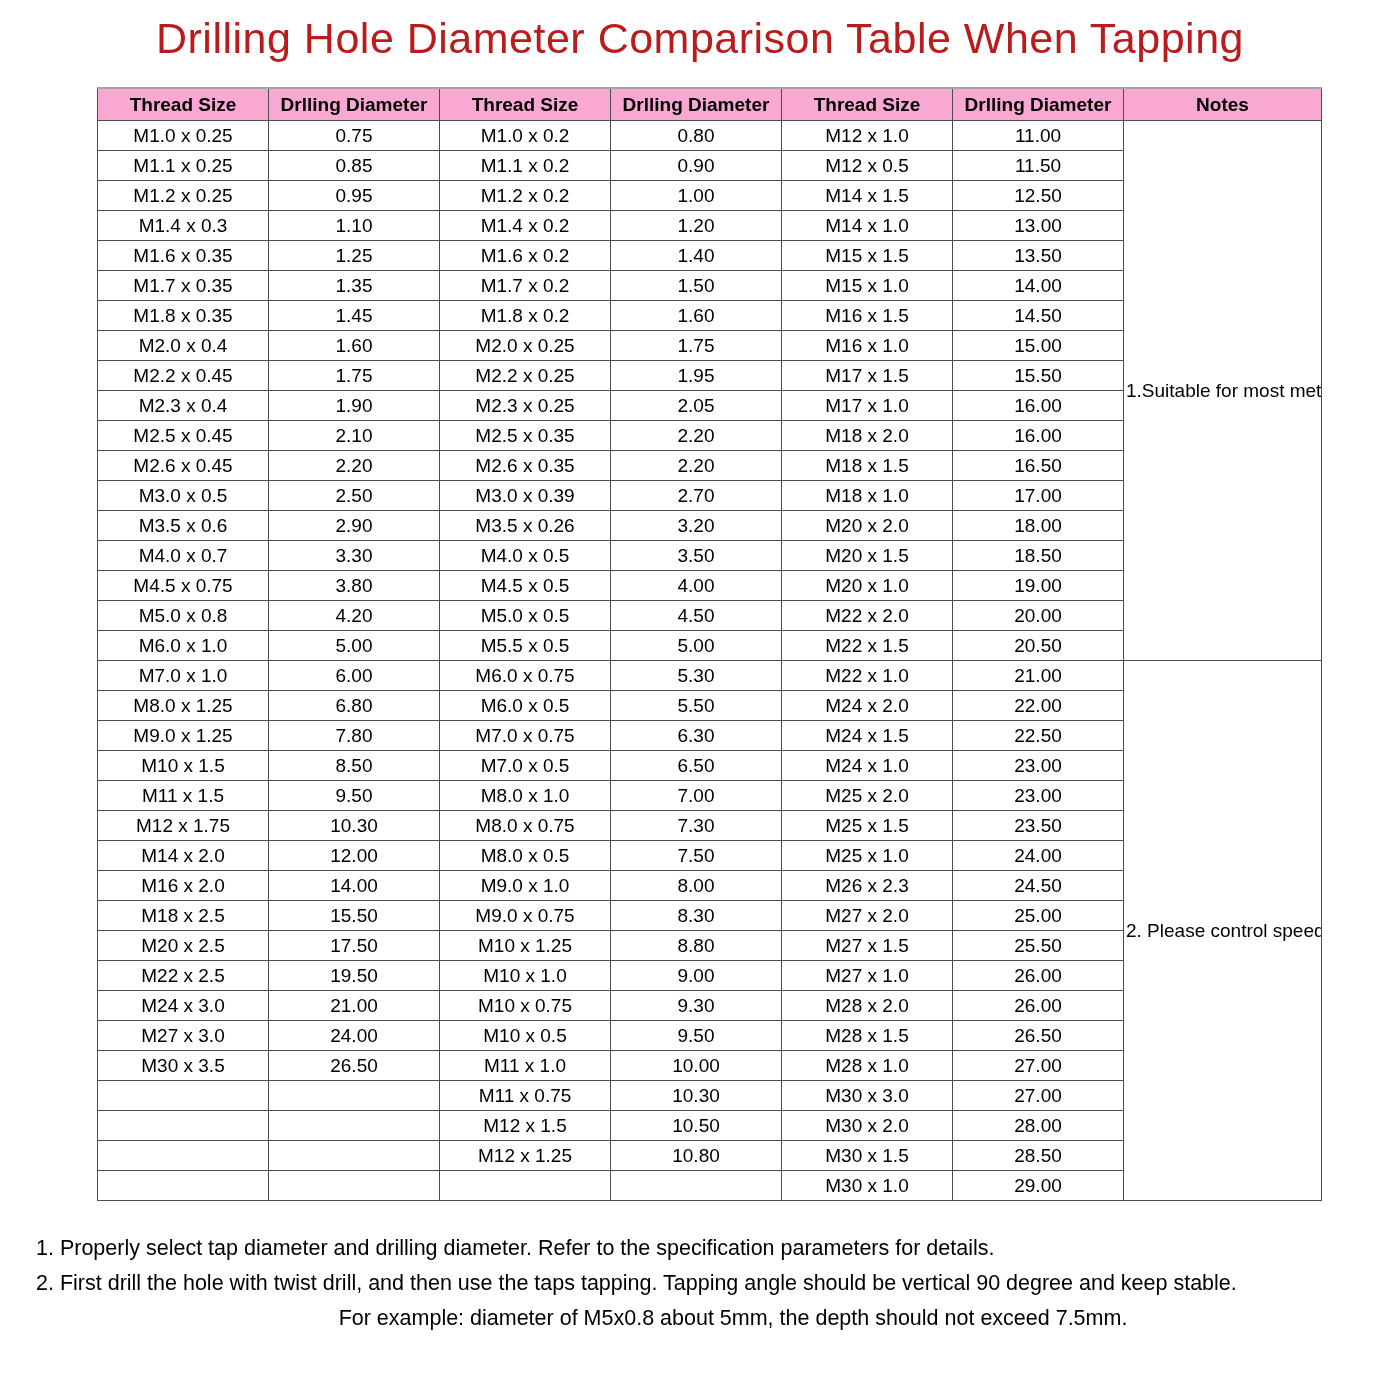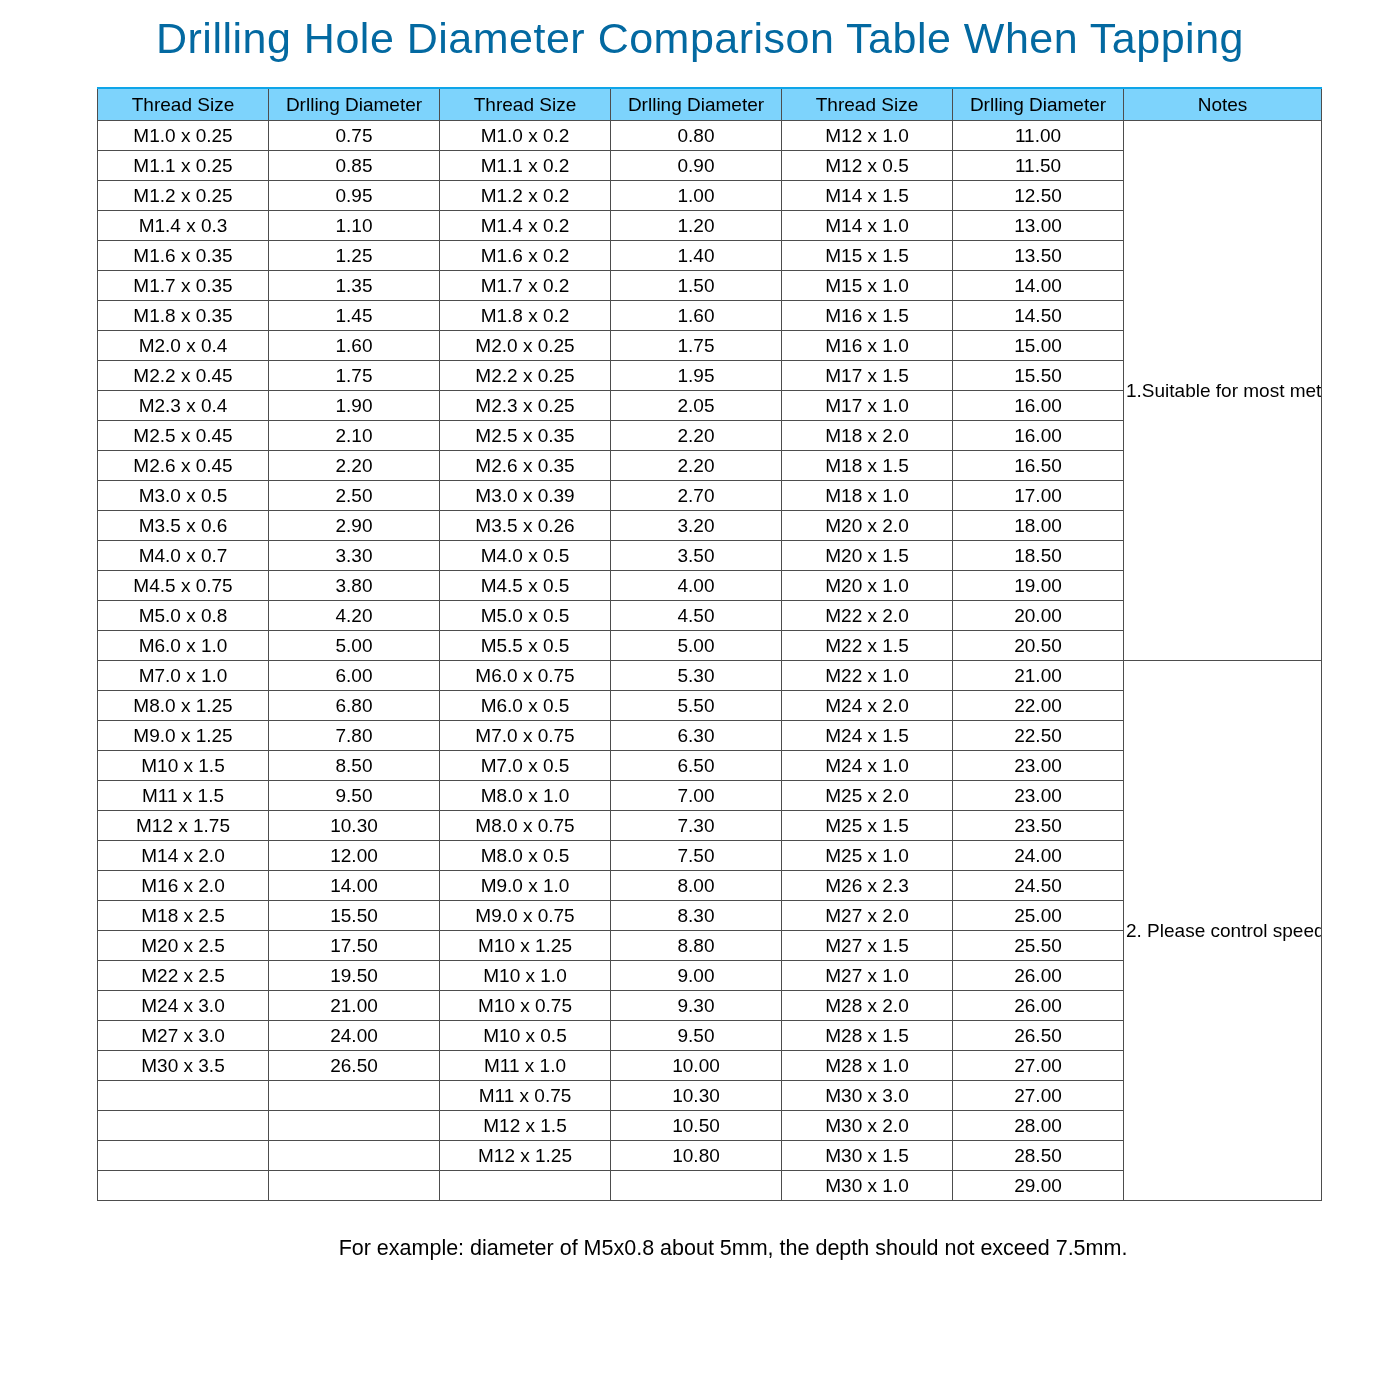--- a/index.html
+++ b/index.html
@@ -9,44 +9,44 @@
     font-family:"Liberation Sans", sans-serif;
     color:#000;
     overflow:hidden;
   }
   .page-title{
     margin:14px 0 24px 0;
     text-align:center;
     font-size:43px;
     font-weight:400;
     letter-spacing:0.5px;
-    color:#0369a1;
+    color:#b91c1c;
   }
   table.cmp{
     border-collapse:collapse;
     table-layout:fixed;
     margin-left:97px;
     width:1224px;
   }
   table.cmp th, table.cmp td{
     border:1px solid #4d4d4d;
     padding:0 2px;
     text-align:center;
     vertical-align:middle;
     font-size:19px;
     height:29px;
     line-height:22px;
     overflow:hidden;
     white-space:nowrap;
   }
   table.cmp th{
-    background:#7dd3fc;
-    font-weight:400;
+    background:#f9a8d4;
+    font-weight:700;
     height:31px;
-    border-top:2px solid #0ea5e9;
+    border-top:2px solid #a3a3a3;
   }
   
   .pl{border-left:2px solid #2e2e2e;}
   .pr{border-right:2px solid #2e2e2e;}
   
   .hb{border-bottom:2px solid #2e2e2e;}
   .bb{border-bottom:2px solid #2e2e2e;}
   
   td.empty{border:none;background:transparent;}
   
@@ -386,14 +386,16 @@
         <td class="empty"></td>
         <td class="empty"></td>
         <td class="empty"></td>
         <td class="pl bb">M30 x 1.0</td>
         <td class="pr bb">29.00</td>
       </tr>
     </tbody>
 </table>
 
 <div class="footer">
+  <p>1. Properly select tap diameter and drilling diameter. Refer to the specification parameters for details.</p>
+  <p>2. First drill the hole with twist drill, and then use the taps tapping. Tapping angle should be vertical 90 degree and keep stable.</p>
   <p class="indent">For example: diameter of M5x0.8 about 5mm, the depth should not exceed 7.5mm.</p>
 </div>
 
 </body></html>

